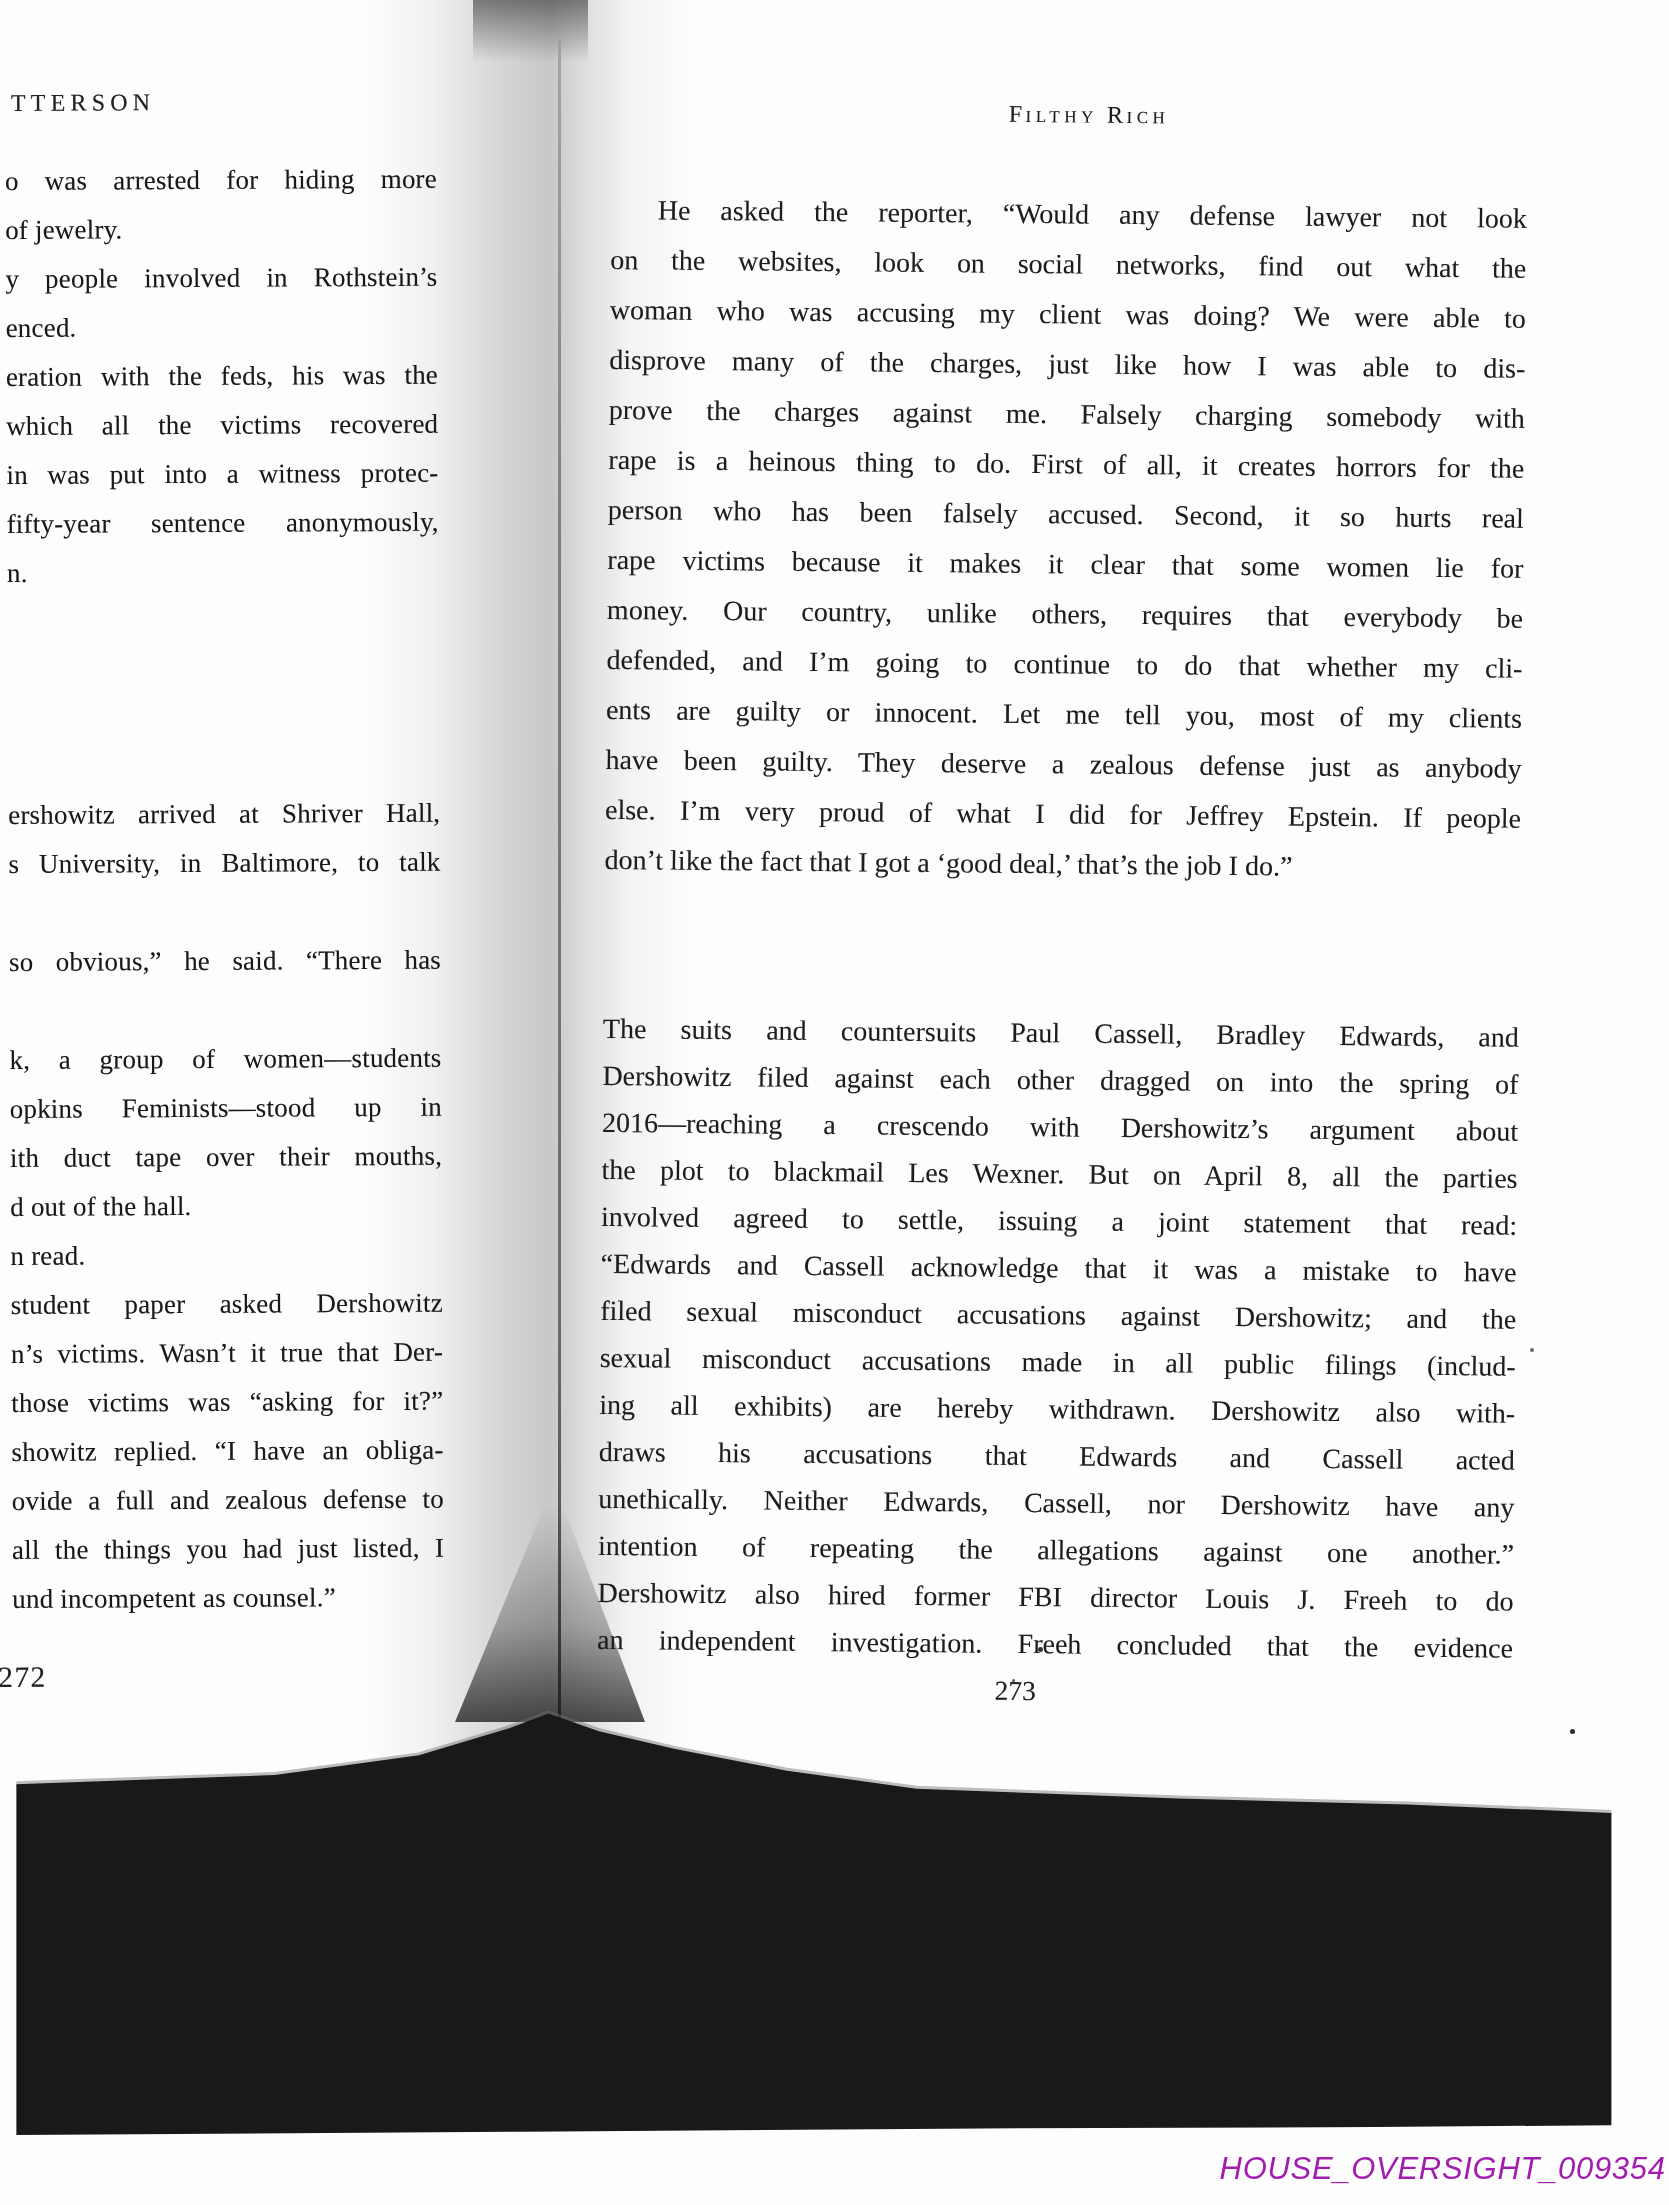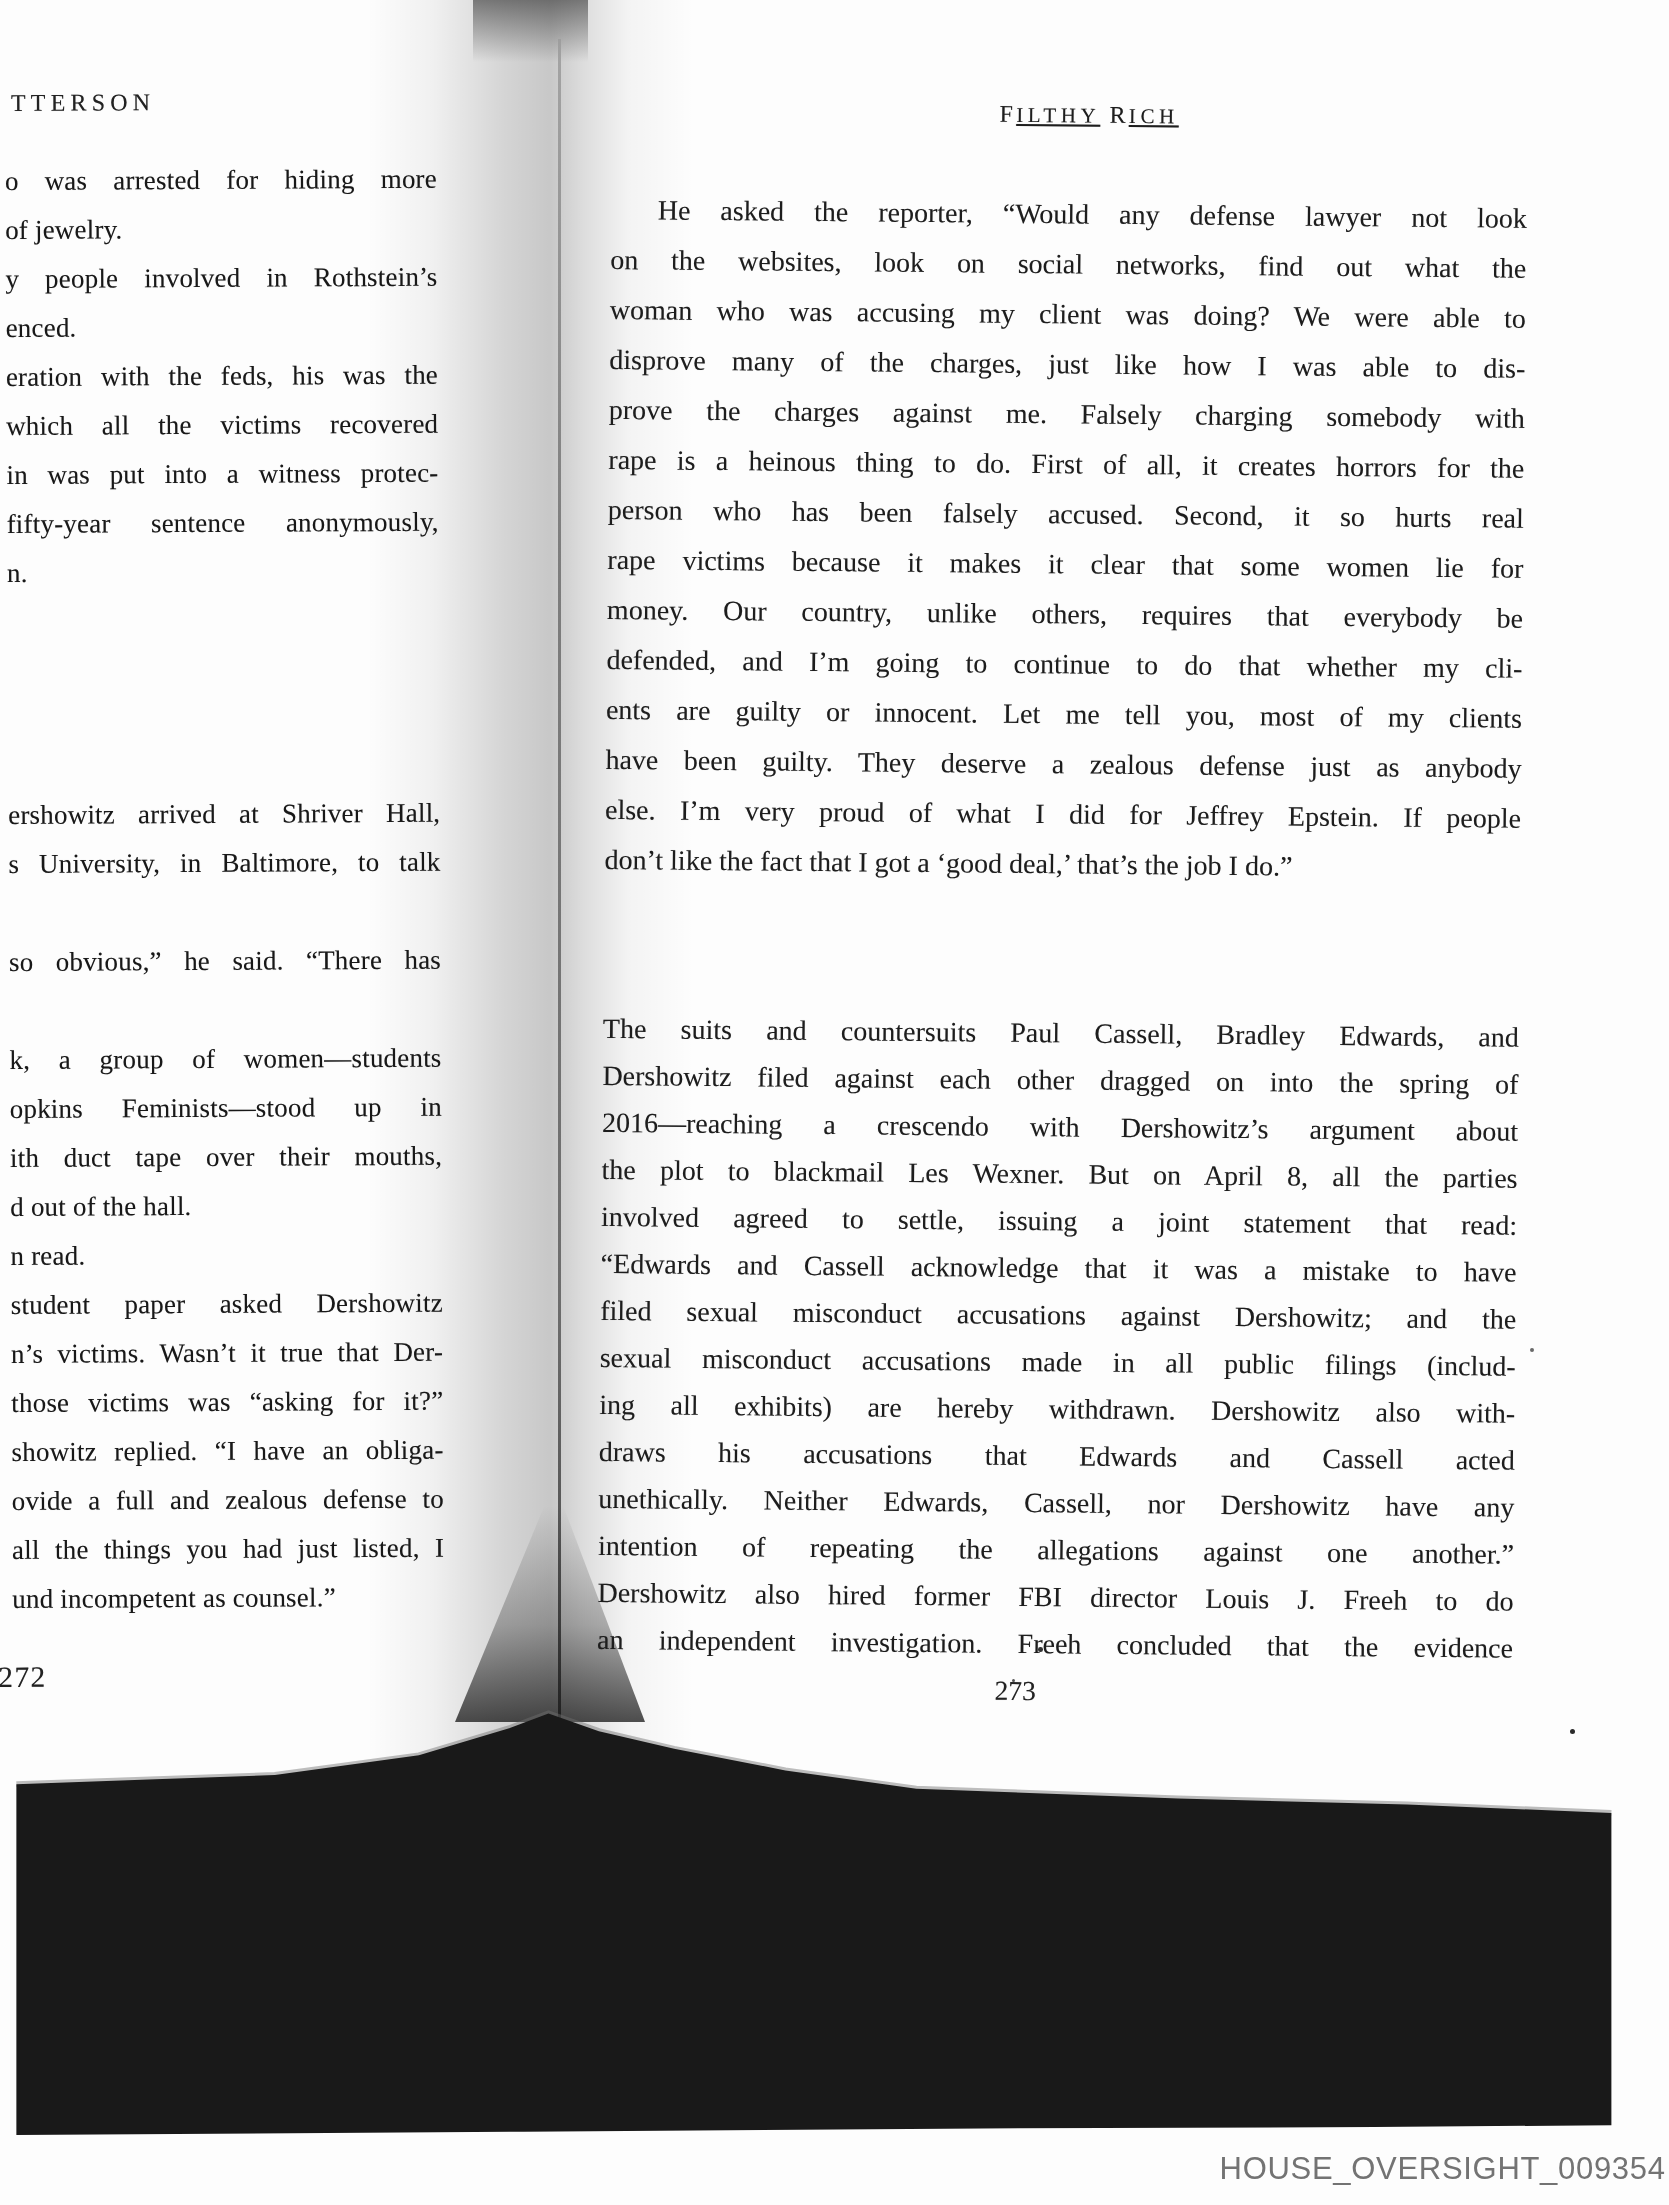--- a/index.html
+++ b/index.html
@@ -76,39 +76,39 @@
     font-size: 29.5px; color: #222; letter-spacing: 1.3px;
     text-shadow: 0 0 0.7px rgba(0,0,0,0.3);
   }
 
   
   .rp-header {
     margin-top: 11.8px; height: 34px; text-align: center; padding-left: 39px;
     color: #1d1d1d; text-shadow: 0 0 0.7px rgba(0,0,0,0.3);
   }
   .rp-header .cap { font-size: 24px; letter-spacing: 3.3px; }
-  .rp-header .sc  { font-size: 21px; letter-spacing: 4.6px; text-decoration: underline; }
+  .rp-header .sc  { font-size: 17px; letter-spacing: 4.6px; }
   .rp-header .wordgap { display: inline-block; width: 9.2px; }
   .rp-para { width: 916px; color: #1d1d1d; }
   #rp-para1 { margin-top: 54px; font-size: 28px; line-height: 50px; }
   #rp-para2 { margin-top: 120px; font-size: 28px; line-height: 47px; }
   .rp-pagenum {
     margin-top: 7.9px; padding-left: 398px;
     font-size: 27.5px; color: #222;
     text-shadow: 0 0 0.7px rgba(0,0,0,0.3);
   }
 
   
   #redaction-svg { position: absolute; left: 0; top: 0; pointer-events: none; }
 
   
   .bates {
     position: absolute; right: 3.3px; top: 2151px;
     font-family: "Liberation Sans", sans-serif;
-    font-size: 31px; letter-spacing: 0.7px; color: #737373;
+    font-size: 31px; letter-spacing: 0.7px; color: #a21caf; font-style: italic;
   }
 
   
   .speck { position: absolute; border-radius: 50%; background: #2a2a2a; }
   #speck-1 { left: 1570px; top: 1729px; width: 5.2px; height: 5.2px; }
   #speck-2 { left: 1038px; top: 1647px; width: 4.6px; height: 4.6px; background: #333; }
   #speck-3 { left: 1012px; top: 1679px; width: 3.3px; height: 3.3px; background: #555; }
   #speck-4 { left: 1530px; top: 1348px; width: 3.9px; height: 3.9px; background: #444; opacity: .8; }
 </style>
 </head>

